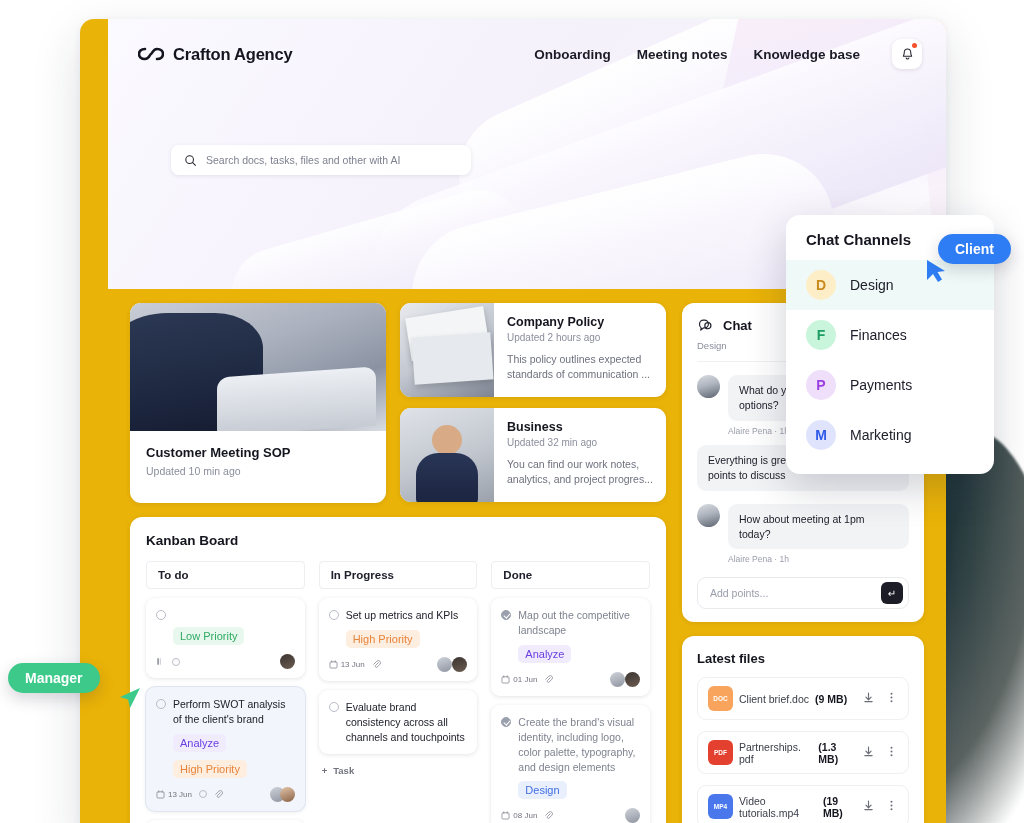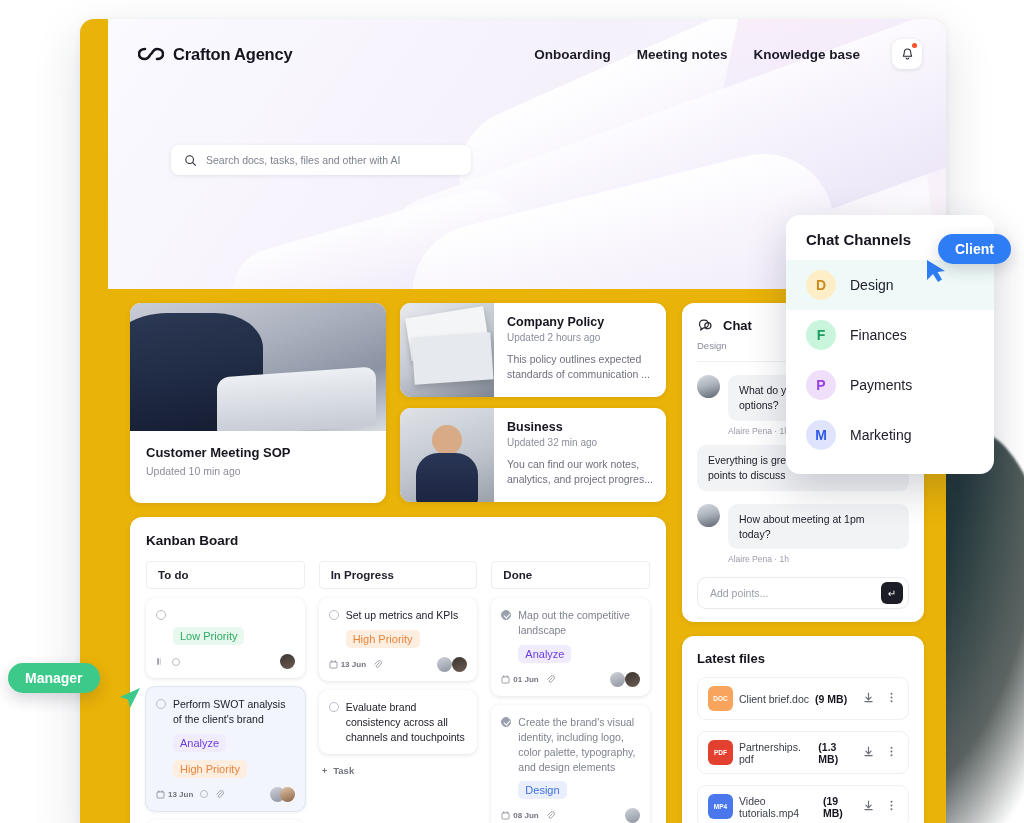--- a/index.html
+++ b/index.html
@@ -115,21 +115,21 @@
     border:solid #fff; border-width:0 1.3px 1.3px 0; transform:rotate(42deg); }
   .ktext { font-size:10.5px; color:#20212c; line-height:1.42; }
   .ktext.muted { color:#7f838f; }
   .ktags { display:flex; gap:8px; margin:7px 0 0 17px; flex-wrap:wrap;}
   .tag { font-size:11px; font-weight:400; padding:3px 7px; border-radius:5px; }
   .tag-low { background:#e8f8ee; color:#2faa63; }
   .tag-high { background:#fdeee0; color:#e8833a; }
   .tag-analyze { background:#f0ecfd; color:#6a3fe0; }
   .tag-design { background:#e9effd; color:#3f6fe0; }
   .kfoot { display:flex; align-items:center; gap:7px; margin-top:9px; }
-  .kdate { display:flex; align-items:center; gap:3px; font-size:8px; font-weight:700; color:#72757f; }
+  .kdate { display:flex; align-items:center; gap:3px; font-size:8px; font-weight:400; color:#72757f; }
   .av { width:15px; height:15px; border-radius:50%; background:linear-gradient(160deg,#cfd3da,#8e94a0); }
   .av.b { background:linear-gradient(160deg,#e2c3a7,#8a6348); margin-left:-5px; }
   .av.c { background:linear-gradient(160deg,#3b3430,#6b5c52); }
   .avs { margin-left:auto; display:flex; }
   .add-task { display:flex; align-items:center; gap:6px; margin-top:11px; font-size:9.5px; font-weight:700;
     color:#72757f; cursor:pointer; padding-left:3px; }
 
   
   .chat { background:#fff; border-radius:12px; box-shadow:0 1px 5px rgba(30,35,60,.10); padding:14px 15px 13px 15px; }
   .chat-head { display:flex; align-items:center; gap:9px; }

